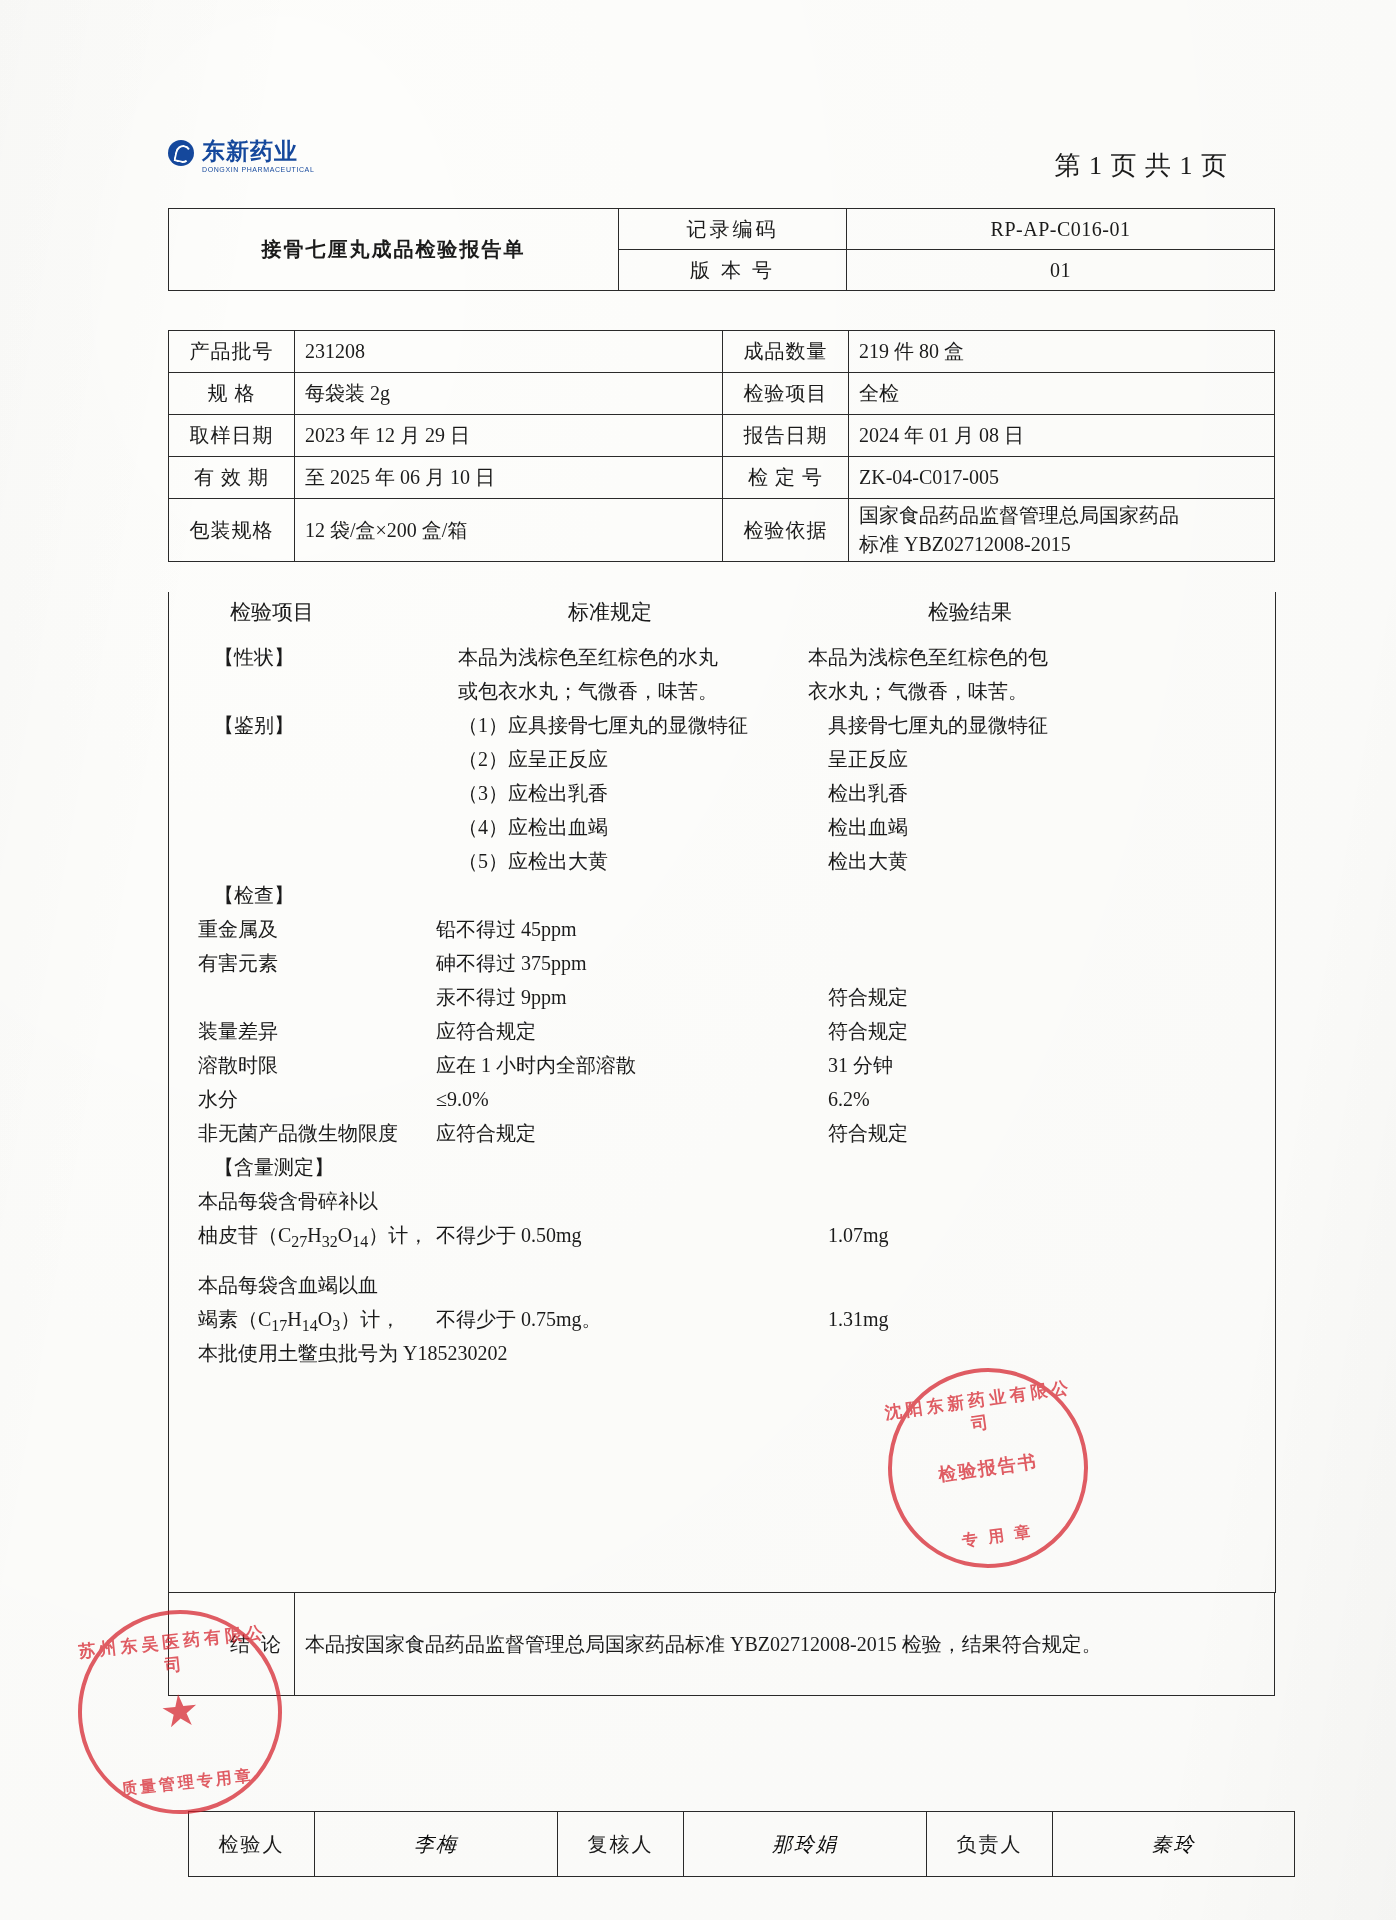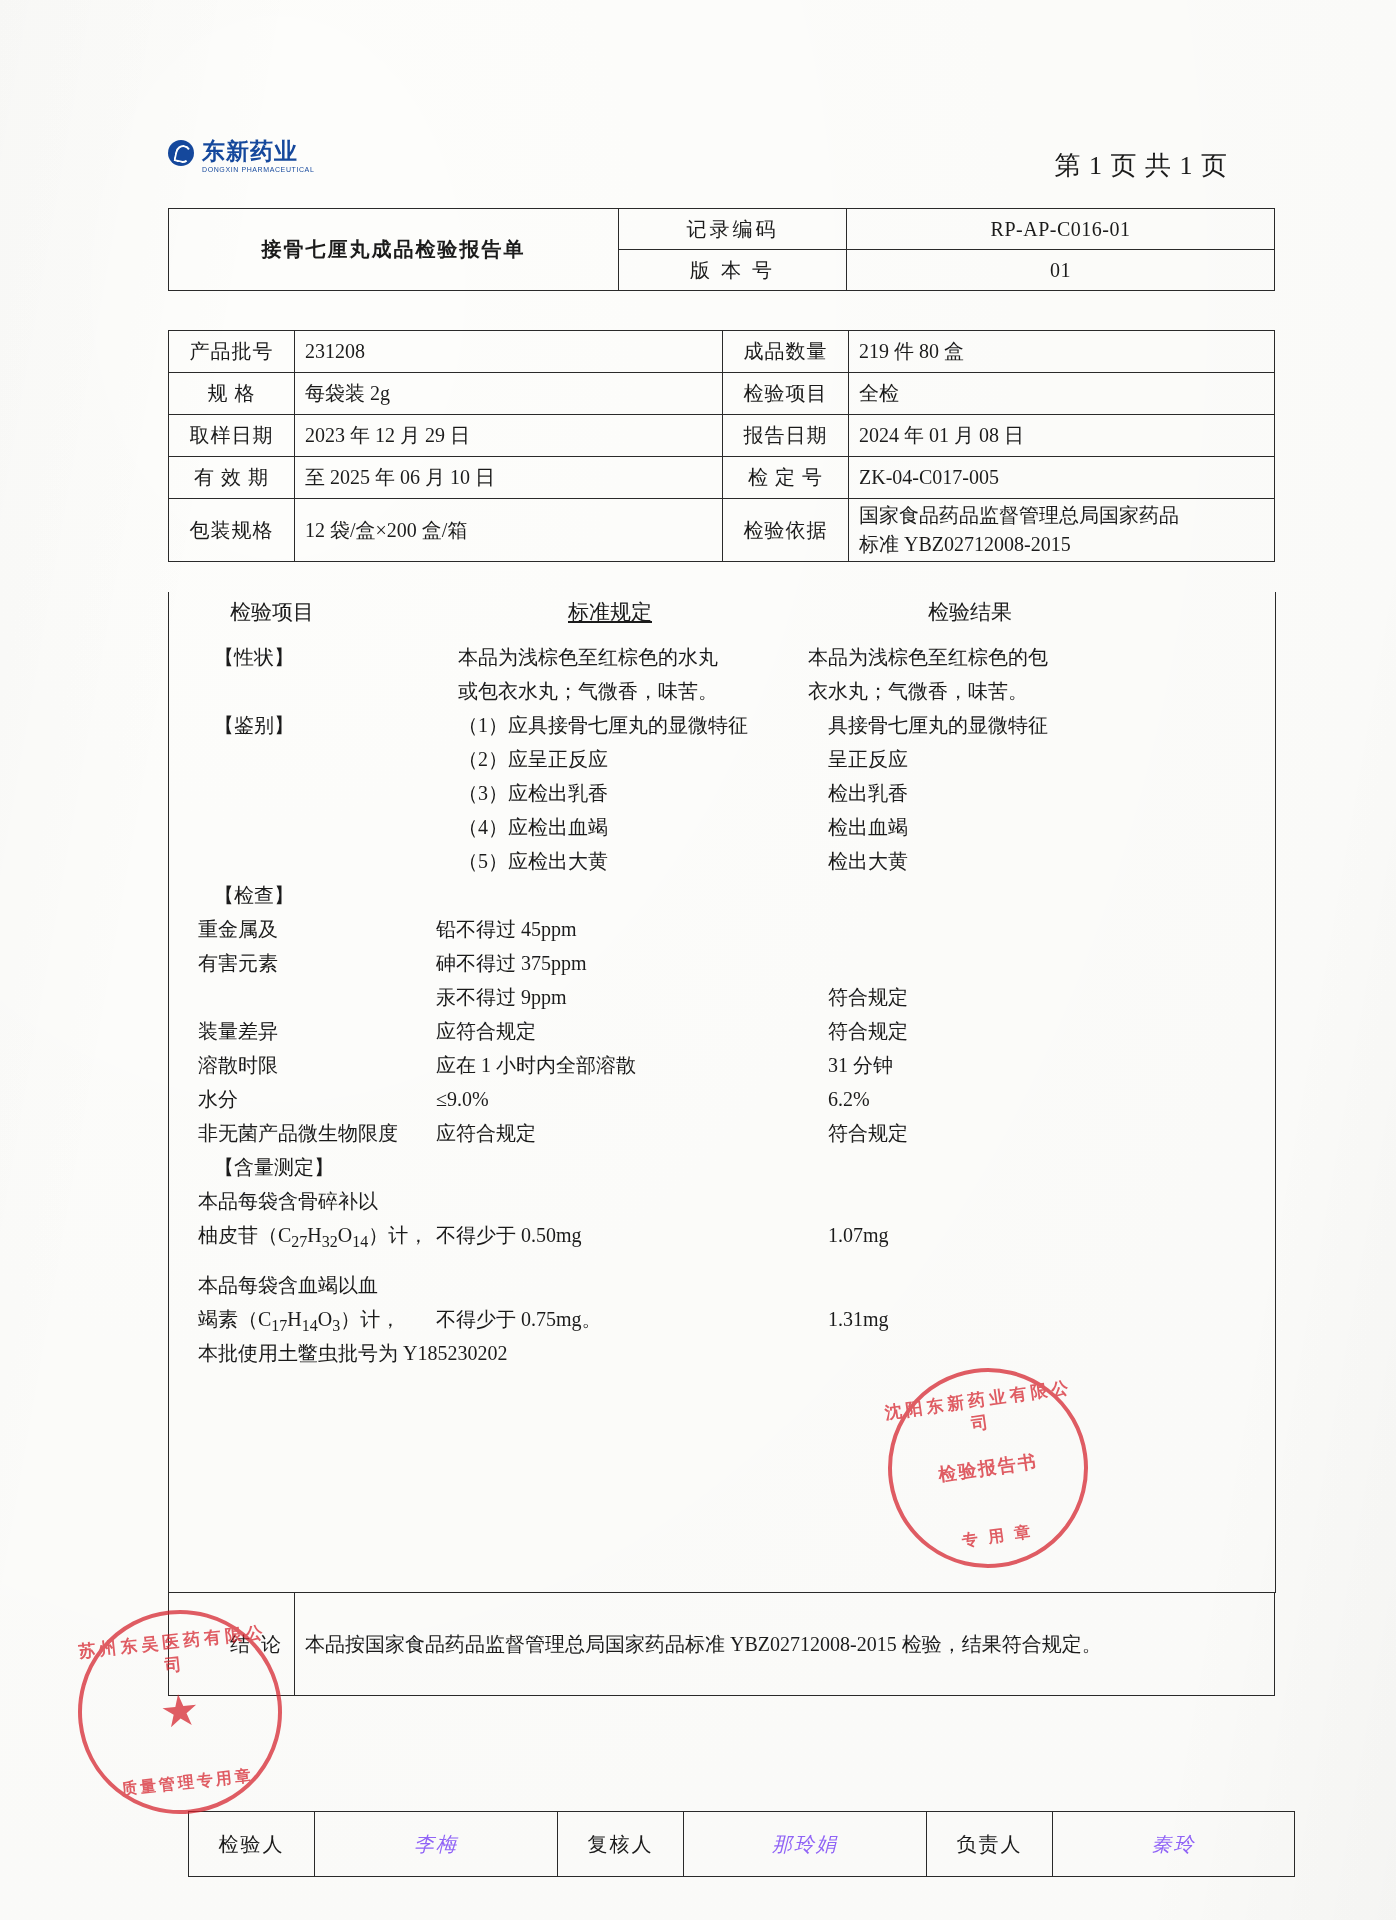--- a/index.html
+++ b/index.html
@@ -142,21 +142,21 @@
     top: 598px;
     width: 1106px;
     height: 30px;
     font-size: 21px;
   }
   .col-heads span {
     position: absolute;
     top: 0;
   }
   .ch1 { left: 62px; }
-  .ch2 { left: 400px; text-decoration: underline; }
+  .ch2 { left: 400px; }
   .ch3 { left: 760px; }
 
   .rows {
     position: absolute;
     left: 168px;
     top: 640px;
     width: 1248px;
     font-size: 20px;
     line-height: 34px;
   }
@@ -214,21 +214,21 @@
     border: 1px solid #2a2a2a;
     height: 62px;
     font-size: 20px;
     text-align: center;
     vertical-align: middle;
     letter-spacing: 2px;
   }
   .sig {
     font-family: "Liberation Serif", serif;
     font-size: 30px;
-    color: #8b5cf6;
+    color: #000000;
     font-style: italic;
     letter-spacing: 2px;
     opacity: 0.95;
   }
 
   
   .stamp {
     position: absolute;
     border-radius: 50%;
     border: 4px solid #d5202a;

